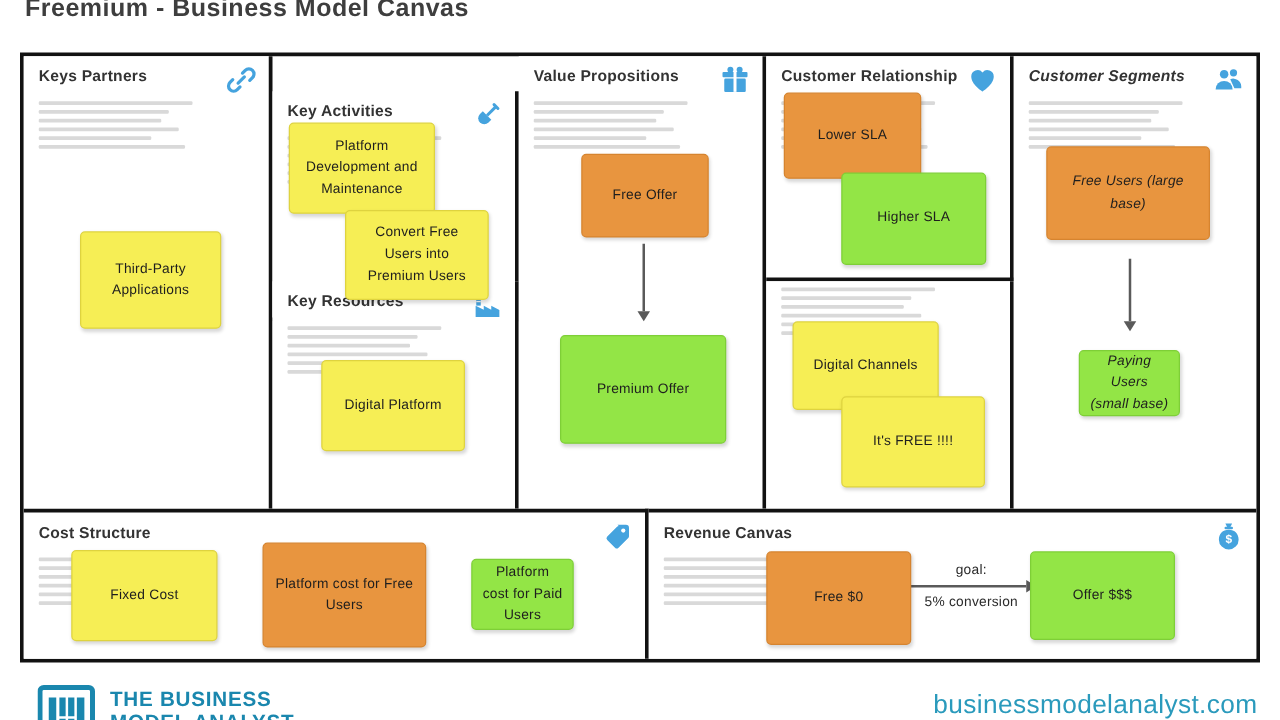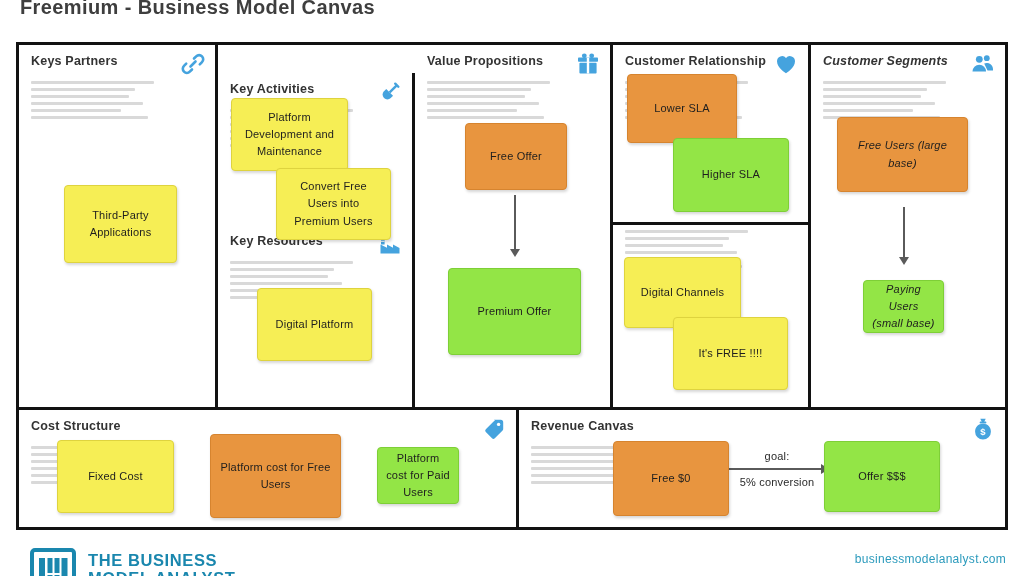--- a/index.html
+++ b/index.html
@@ -55,21 +55,21 @@
   .rev-arrow .lbl { font-size:11px; color:#2b2b2b; letter-spacing:.2px; }
   .rev-arrow .line { display:flex; align-items:center; margin:2px 0; }
   .rev-arrow .shaft { height:2px; flex:1; background:#5a5a5a; }
   .rev-arrow .head { width:0; height:0; border-top:5px solid transparent; border-bottom:5px solid transparent; border-left:8px solid #5a5a5a; }
   .brand-logo { position:absolute; left:30px; top:548px; width:46px; height:46px; }
   .brand-text { position:absolute; left:88px; top:551px; line-height:1.1; }
   .brand-text .l1, .brand-text .l2 {
     display:block; font-size:16.5px; font-weight:800; color:#1a87ae; letter-spacing:.6px;
   }
   .website {
-    position:absolute; right:18px; top:552px; font-size:12px; color:#2a9abc; letter-spacing:.3px;
+    position:absolute; right:18px; top:552px; font-size:21px; color:#2a9abc; letter-spacing:.3px;
     text-decoration:none;
     margin-left:45px;
   }
 </style>
 </head>
 <body>
 
 <h1 class="title">Freemium - Business Model Canvas</h1>
 
 <div class="canvas">
@@ -197,21 +197,21 @@
 
   <section class="sec sec-ch">
     <div class="skeleton">
         <i></i>
         <i></i>
         <i></i>
         <i></i>
         <i></i>
         <i></i>
       </div>
-    <div class="note yellow" style="left:11px;top:32px;width:117px;height:71px;z-index:1">Digital Channels</div>
+    <div class="note yellow" style="left:21px;top:32px;width:117px;height:71px;z-index:1">Digital Channels</div>
     <div class="note yellow" style="left:60px;top:92px;width:115px;height:73px;z-index:2">It's FREE !!!!</div>
   </section>
 
   <section class="sec sec-cs">
     <div class="sec-head">
       <span class="sec-label">Customer Segments</span>
       <span class="sec-icon">
         <svg viewBox="0 0 24 24" fill="#45a3de">
           <circle cx="15.8" cy="6.2" r="2.9"></circle>
           <path d="M13.2 11.4a6.3 6.3 0 0 1 8.8 5.8v1.3h-5.5z"></path>

